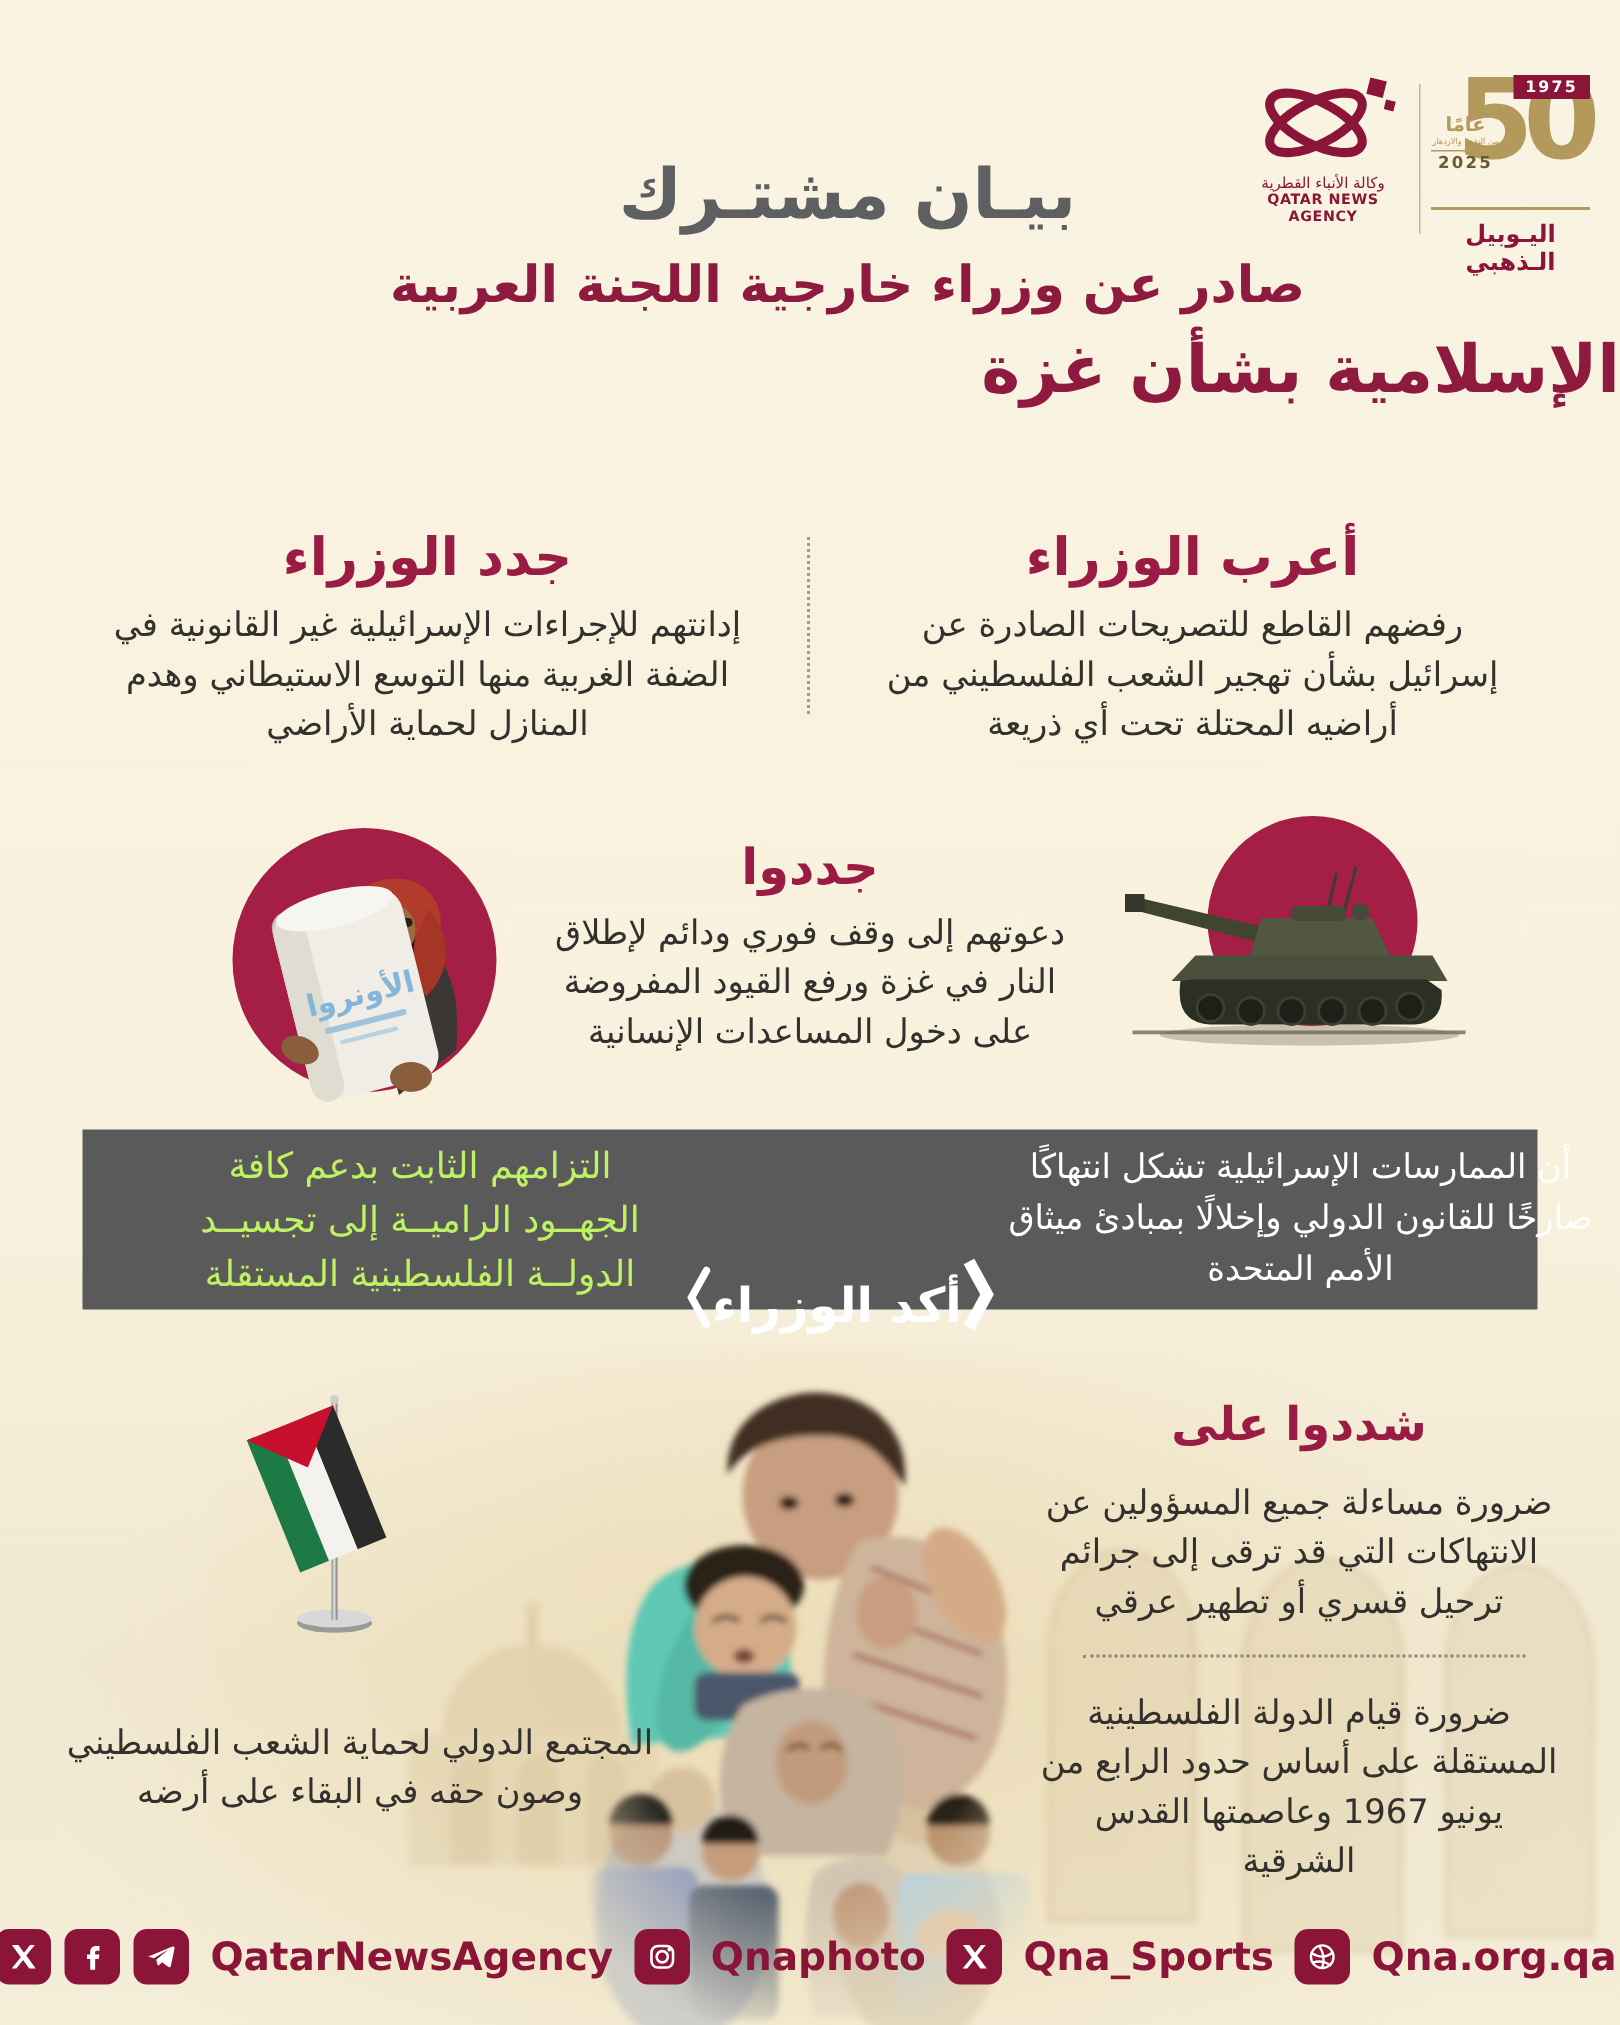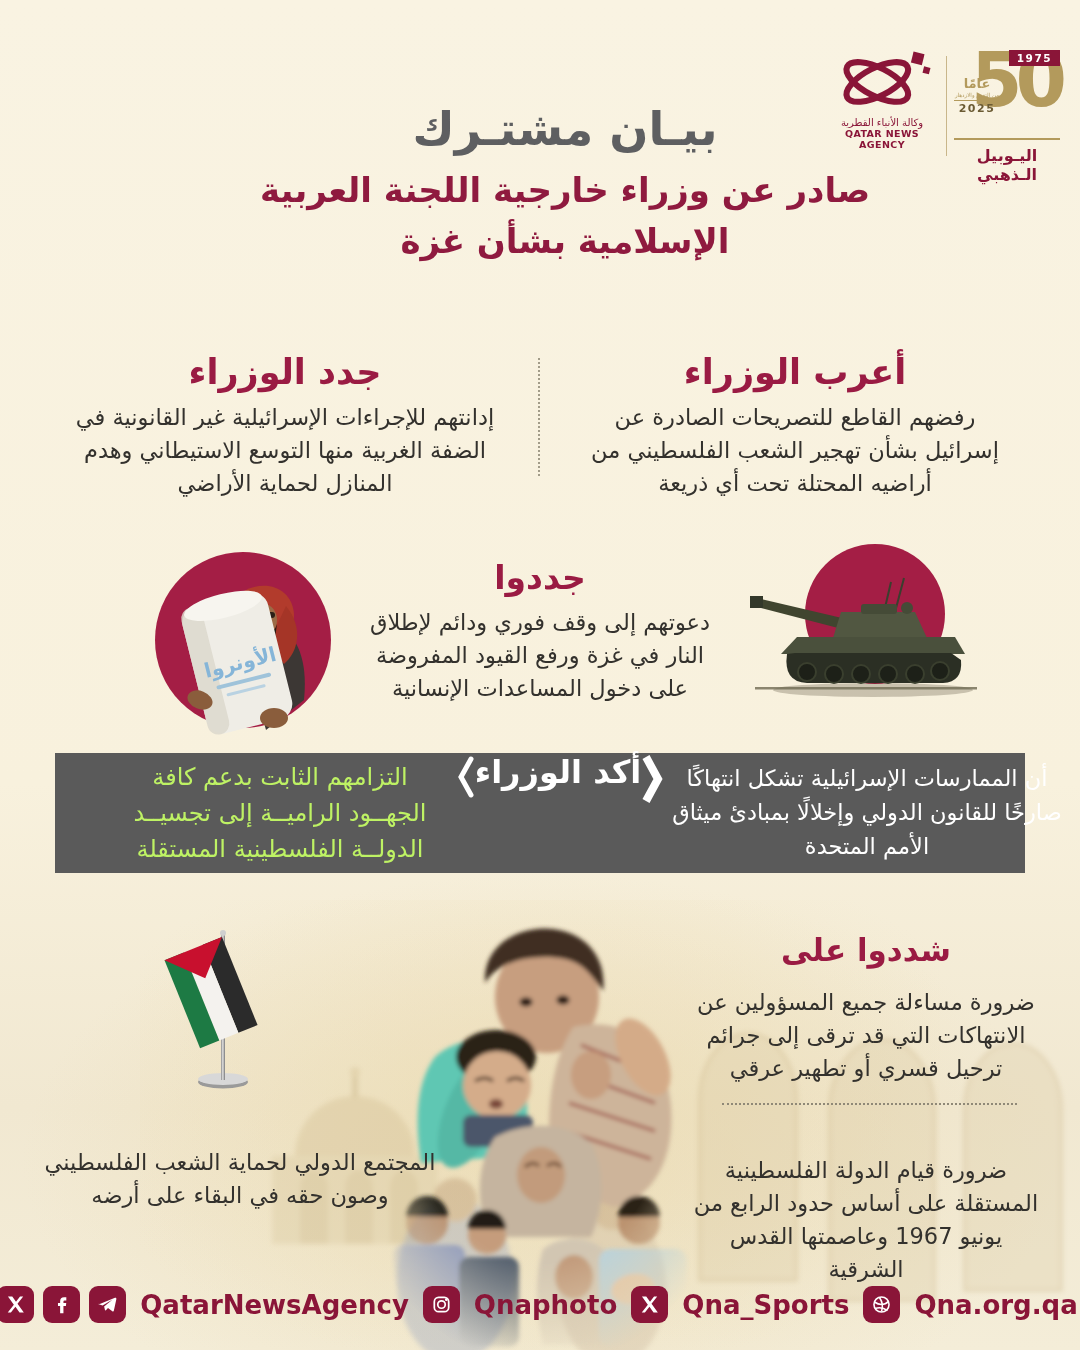--- a/index.html
+++ b/index.html
@@ -25,44 +25,44 @@
   .j-word{font-size:13px;font-weight:bold;}
   .j-small{font-size:5.5px;margin:1px 0;}
   .j-2025{font-size:11px;color:#6b5b33;font-weight:bold;border-top:1px solid #b39a5c;
     padding-top:1px;margin-top:2px;letter-spacing:1.5px;}
   .j-label{position:absolute;top:92px;right:0;width:106px;text-align:center;font-size:16px;
     font-weight:bold;color:#8A1538;border-top:2px solid #b39a5c;padding-top:6px;}
   
   .mt{left:50px;right:0;text-align:center;font-weight:bold;}
   .mt1{top:102px;font-size:46px;color:#5e5f61;}
   .mt2{top:170px;font-size:34px;color:#8f1a3f;}
-  .mt3{top:221px;font-size:34px;color:#8f1a3f;}
+  .mt3{top:221px;font-size:44px;color:#8f1a3f;text-align:right;}
   
   .sec-title{font-size:35px;font-weight:bold;color:#9a1b43;margin-bottom:9px;}
   .sec-body{font-size:22.5px;color:#33312d;line-height:1.46;margin:0 auto;}
   .col-right{left:565px;top:352px;width:460px;text-align:center;}
   .col-left{left:55px;top:352px;width:460px;text-align:center;}
   .col-divider{left:538px;top:358px;height:118px;width:0;border-left:2px dotted #a29c89;}
   .mid-block{left:350px;top:558px;width:380px;text-align:center;z-index:2;}
   .mid-block .sec-title{font-size:33px;}
   
   .banner{left:55px;top:753px;width:970px;height:120px;background:#5a5a5a;z-index:2;}
   .banner-right{position:absolute;left:616px;top:50%;transform:translateY(-50%);width:392px;
     font-size:22.5px;color:#fff;text-align:center;line-height:1.5;}
   .banner-left{position:absolute;left:58px;top:50%;transform:translateY(-50%);width:334px;
     font-size:24px;color:#bef264;text-align:center;line-height:1.5;}
-  .banner-center{position:absolute;left:392px;top:0;width:226px;height:100%;
-    display:flex;align-items:flex-start;justify-content:center;gap:0;direction:ltr;}
+  .banner-center{position:absolute;left:392px;top:16px;width:226px;height:100%;
+    display:flex;align-items:flex-end;justify-content:center;gap:0;direction:ltr;}
   .banner-title{font-size:32px;font-weight:bold;color:#fff;white-space:nowrap;}
   
   .z3{z-index:3;}
   .stressed-title{left:696px;top:932px;width:340px;text-align:center;font-size:31px;font-weight:bold;color:#9a1b43;}
   .stressed-body1{left:692px;top:986px;width:348px;text-align:center;font-size:22.5px;color:#33312d;line-height:1.47;}
   .dotted-h{left:722px;top:1103px;width:295px;height:0;border-top:2px dotted #8f8877;}
-  .stressed-body2{left:690px;top:1126px;width:352px;text-align:center;font-size:22.5px;color:#33312d;line-height:1.47;margin-top:28px;}
+  .stressed-body2{left:690px;top:1126px;width:352px;text-align:center;font-size:22.5px;color:#33312d;line-height:1.47;}
   .called-title{left:70px;top:1098px;width:340px;text-align:center;font-size:31px;font-weight:bold;color:#9a1b43;}
   .called-body{left:28px;top:1146px;width:424px;text-align:center;font-size:22.5px;color:#33312d;line-height:1.47;}
   
   .social-bar{left:0;right:0;top:1286px;display:flex;justify-content:center;align-items:center;
     gap:9px;direction:ltr;z-index:5;}
   .sicon{width:37px;height:37px;border-radius:9px;background:#8A1538;display:flex;
     align-items:center;justify-content:center;flex:0 0 auto;}
   .shandle{font-size:26px;font-weight:bold;color:#8A1538;margin:0 5px;}
   svg{display:block;}
 </style>

